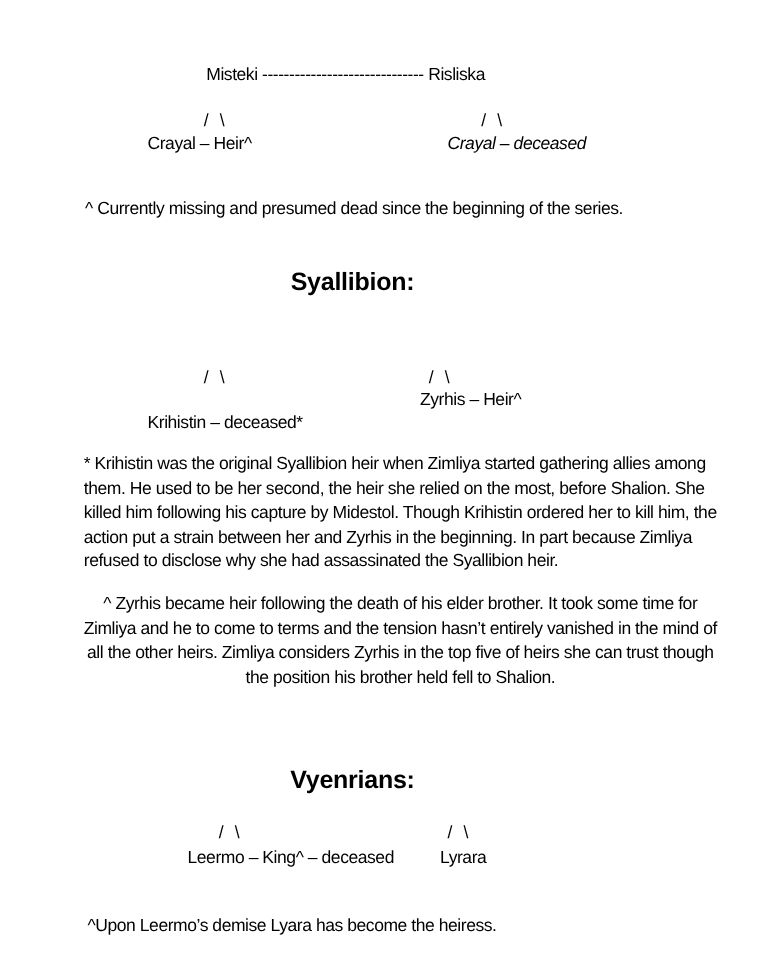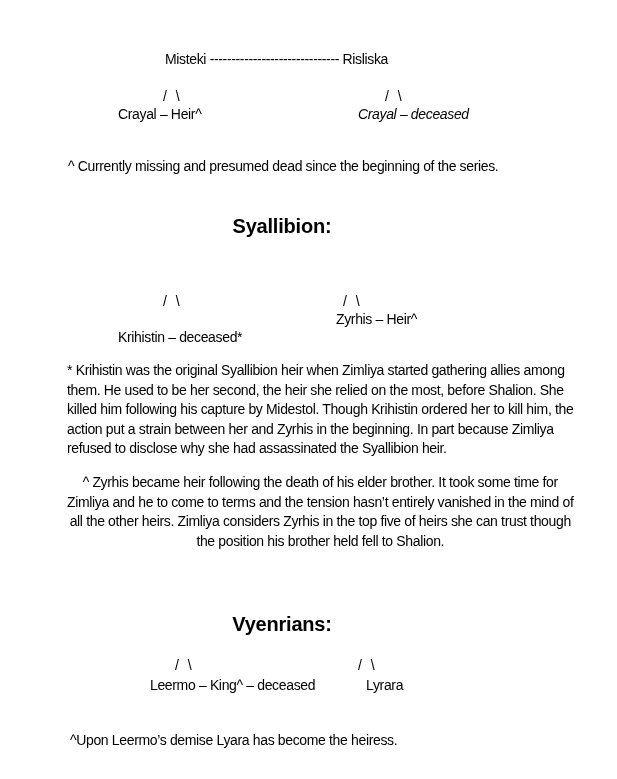--- a/index.html
+++ b/index.html
@@ -62,16 +62,16 @@
 refused to disclose why she had assassinated the Syallibion heir.</span>
   <span class="t para" style="left:67px; top:473px;text-align:center;">^ Zyrhis became heir following the death of his elder brother. It took some time for
 Zimliya and he to come to terms and the tension hasn’t entirely vanished in the mind of
 all the other heirs. Zimliya considers Zyrhis in the top five of heirs she can trust though
 the position his brother held fell to Shalion.</span>
 
   <h1 class="title" style="top:585px;margin-top:28px;">Vyenrians:</h1>
   <span class="t branch" style="left:175px; top:657px;">/ \</span>
   <span class="t branch" style="left:358px; top:657px;">/ \</span>
   <span class="t" style="left:150px; top:677px;">Leermo – King^ – deceased</span>
-  <span class="t" style="left:366px; top:677px;">Lyrara</span>
+  <span class="t" style="left:352px; top:677px;">Lyrara</span>
   <span class="t" style="left:70px; top:732px;text-align:right;">^Upon Leermo’s demise Lyara has become the heiress.</span>
 
 </div>
 
 </body></html>

